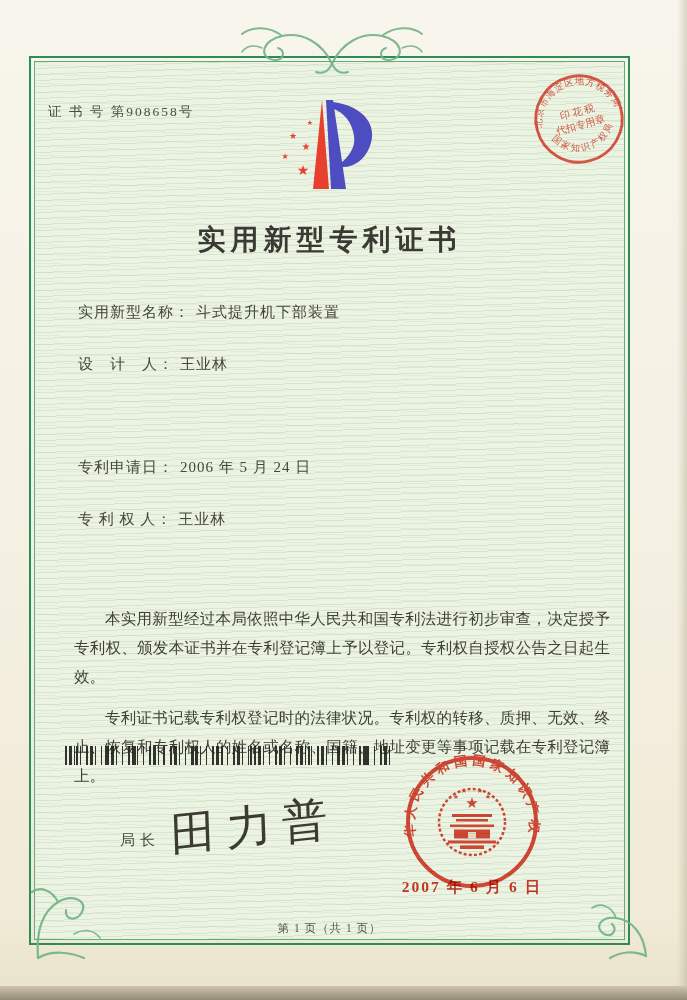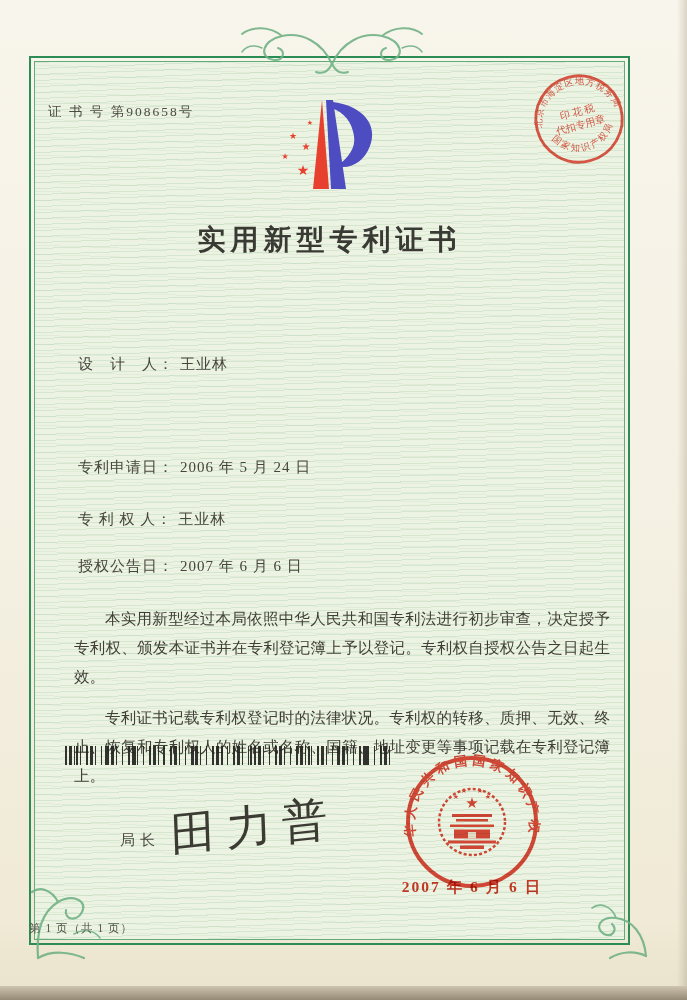--- a/index.html
+++ b/index.html
@@ -71,21 +71,21 @@
   .office-seal{
     position:absolute;left:402px;top:752px;width:140px;height:140px;
     mix-blend-mode:multiply;opacity:.9;
   }
   .seal-date{
     position:absolute;left:400px;top:877px;width:144px;text-align:center;
     font-size:15.5px;font-weight:bold;letter-spacing:2px;color:#d13c28;
     mix-blend-mode:multiply;
   }
   .footer{
-    position:absolute;left:29px;top:921px;width:601px;
+    position:absolute;left:29px;top:921px;width:601px;text-align:center;
     font-size:11.5px;letter-spacing:1px;color:#55554a;
   }
   svg text{font-family:"Liberation Serif","DejaVu Serif",serif;}
 </style>
 </head>
 <body>
 
 <div class="page">
 
   <div class="frame">
@@ -148,31 +148,31 @@
     </text>
     <text font-size="9.5" fill="#e34c3c" letter-spacing="2">
       <textPath href="#tsBottom" startOffset="50%" text-anchor="middle">国家知识产权局</textPath>
     </text>
     <text x="50" y="46" font-size="10.5" fill="#e34c3c" text-anchor="middle">印 花 税</text>
     <text x="50" y="60" font-size="10.5" fill="#e34c3c" text-anchor="middle">代扣专用章</text>
   </svg>
 
   <div class="title">实用新型专利证书</div>
 
+  <div class="field f1">
+    <span>实用新型名称：</span><span class="fvalue">斗式提升机下部装置</span>
+  </div>
   <div class="field f2">
     <span>设　计　人：</span><span class="fvalue">王业林</span>
   </div>
   <div class="field f4">
     <span>专利申请日：</span><span class="fvalue">2006 年 5 月 24 日</span>
   </div>
   <div class="field f5">
     <span>专 利 权 人：</span><span class="fvalue">王业林</span>
-  </div>
-  <div class="field f6">
-    <span>授权公告日：</span><span class="fvalue">2007 年 6 月 6 日</span>
   </div>
 
   <div class="body-text">
     <p>本实用新型经过本局依照中华人民共和国专利法进行初步审查，决定授予专利权、颁发本证书并在专利登记簿上予以登记。专利权自授权公告之日起生效。</p>
     <p>专利证书记载专利权登记时的法律状况。专利权的转移、质押、无效、终止、恢复和专利权人的姓名或名称、国籍、地址变更等事项记载在专利登记簿上。</p>
   </div>
 
   <div class="barcode"></div>
 
   <div class="director-label">局长</div>

